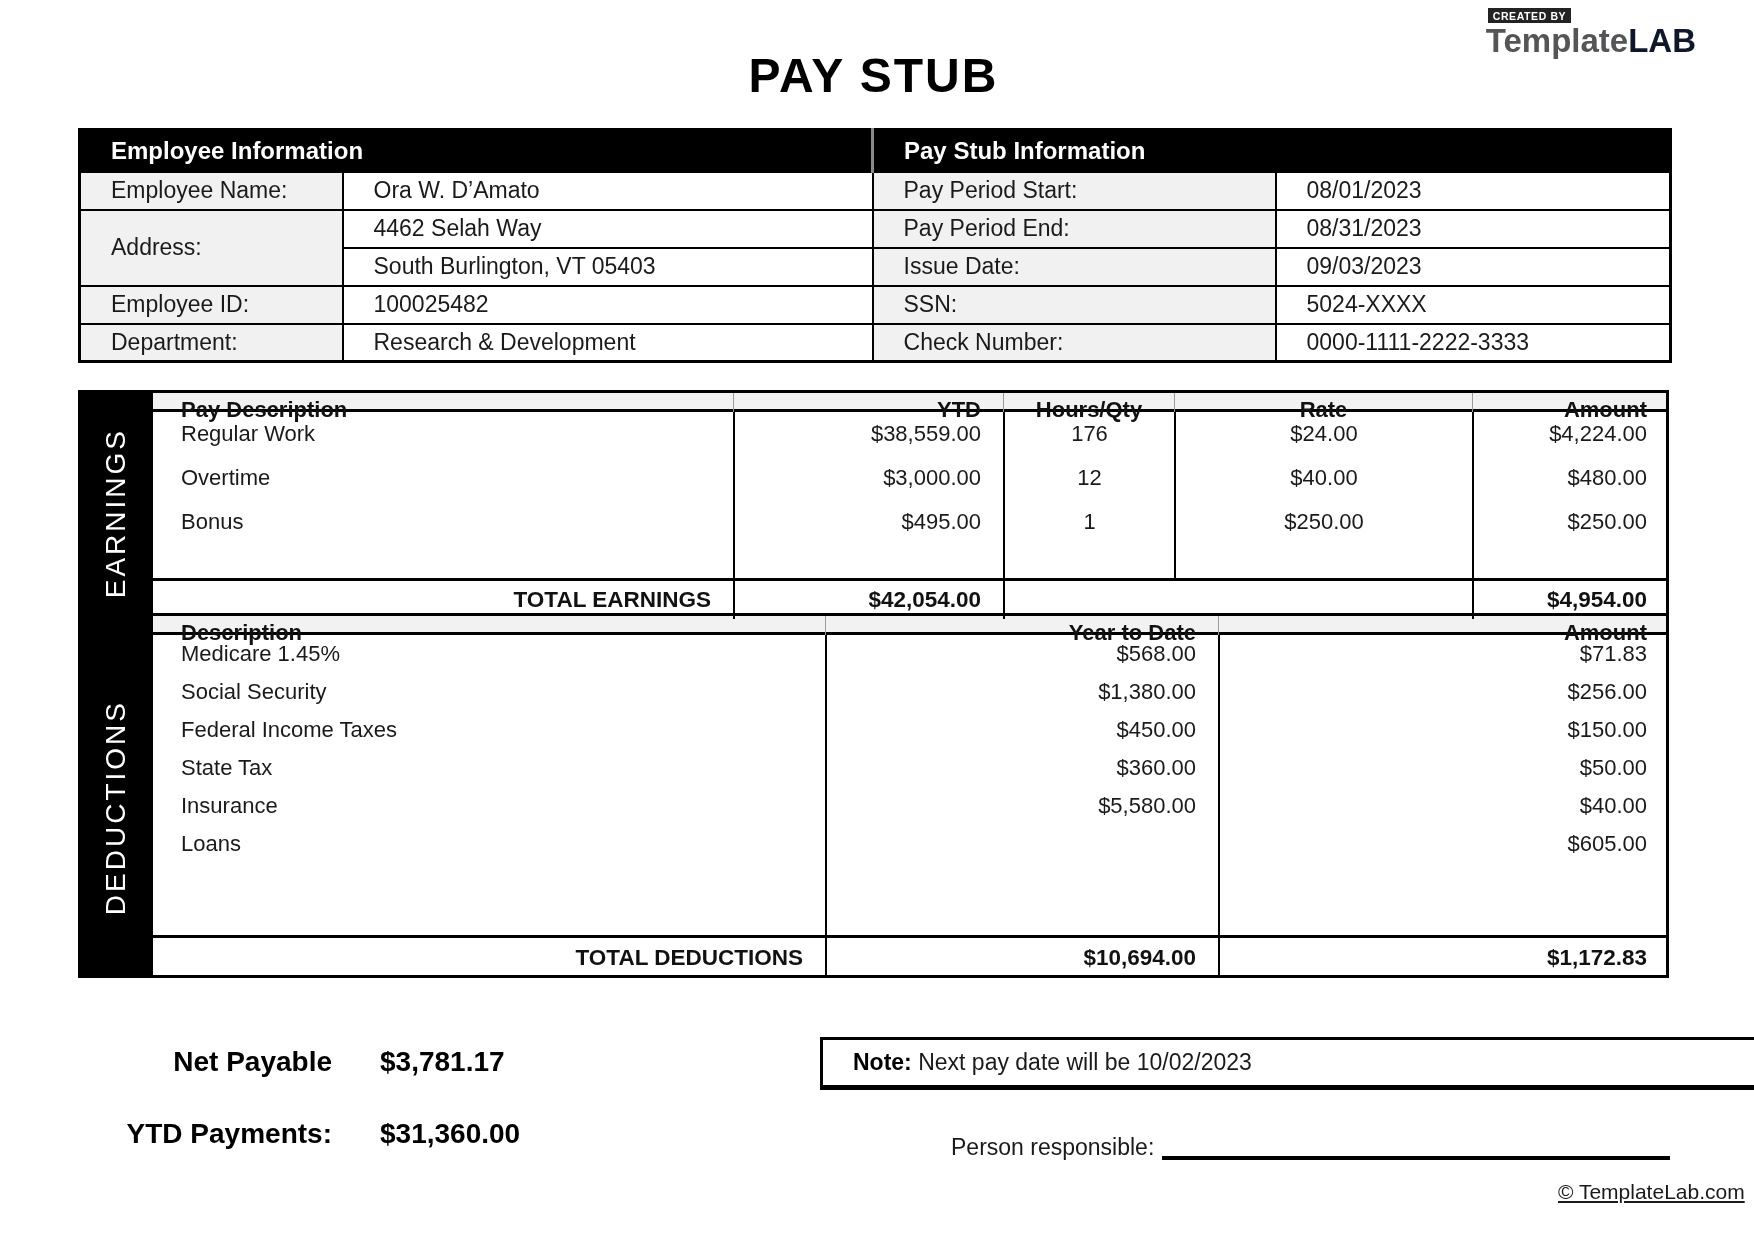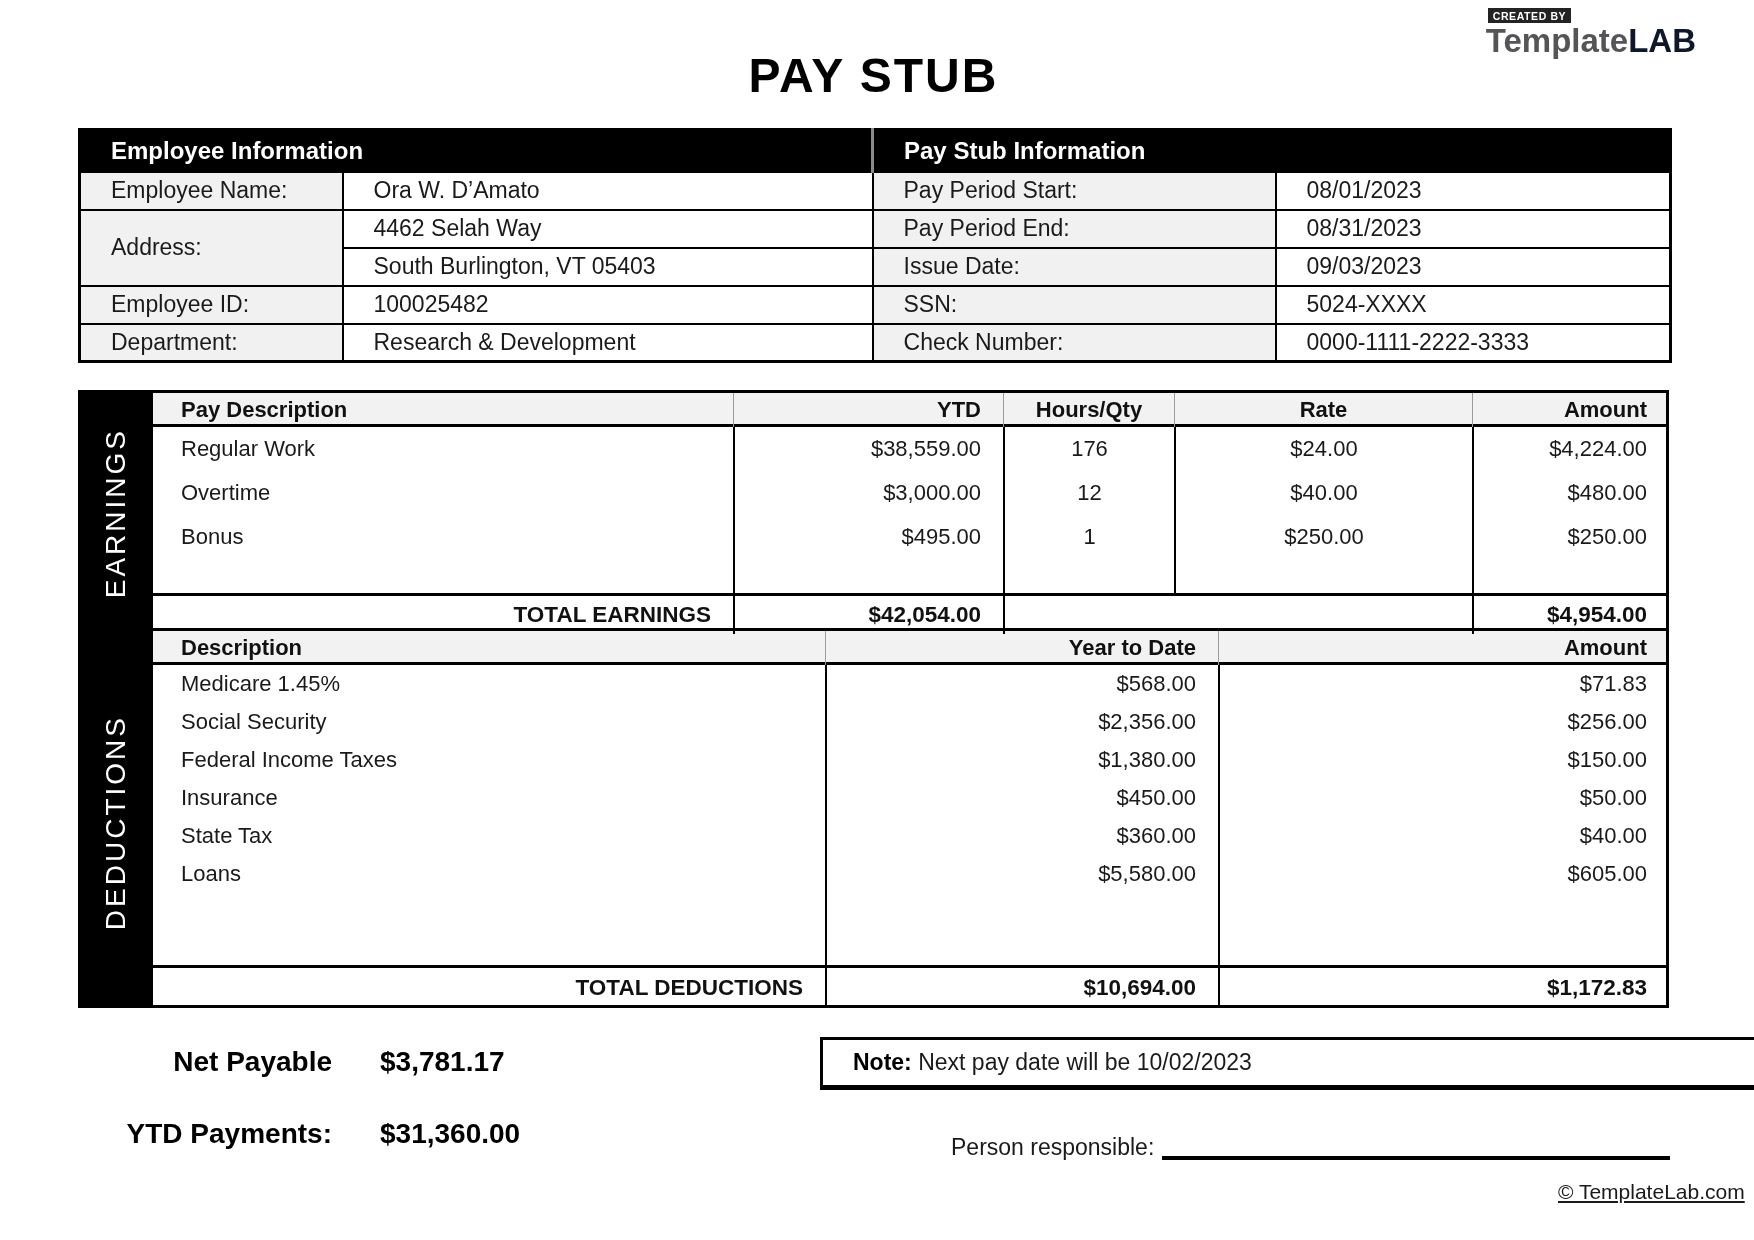--- a/index.html
+++ b/index.html
@@ -55,21 +55,21 @@
   .sl-earn { top:0; height:247px; }
   .sl-ded  { top:247px; bottom:0; }
 
   .sec-main { width:1516px; border:3px solid #000; border-left:none; background:#fff; }
 
   .grid { display:grid; }
   .ear-cols { grid-template-columns:580px 270px 171px 298px 197px; }
   .ear-total-cols { grid-template-columns:580px 270px 469px 197px; }
   .ded-cols { grid-template-columns:672px 393px 451px; }
 
-  .hdr-row { background:#f2f2f2; border-bottom:3px solid #000; height:34px; font-weight:700; font-size:22px; }
+  .hdr-row { background:#f2f2f2; border-bottom:3px solid #000; height:19px; font-weight:700; font-size:22px; }
   .hdr-row > div { line-height:34px; border-left:1px solid #9b9b9b; }
   .hdr-row > div:first-child { border-left:none; }
 
   .body-cols > .bcol { border-left:2px solid #000; }
   .body-cols > .bcol:first-child { border-left:none; }
   .ear-body { height:166px; }
   .ear-body .cell { height:44px; line-height:44px; }
   .ded-body { height:300px; }
   .ded-body .cell { height:38px; line-height:38px; }
   .cell { font-size:22px; color:#1a1a1a; white-space:nowrap; }
@@ -223,27 +223,26 @@
       <div class="a-l">Description</div>
       <div class="a-r">Year to Date</div>
       <div class="a-r">Amount</div>
     </div>
 
     <div class="grid ded-cols ded-body body-cols">
       <div class="bcol">
         <div class="cell a-l">Medicare 1.45%</div>
         <div class="cell a-l">Social Security</div>
         <div class="cell a-l">Federal Income Taxes</div>
+        <div class="cell a-l">State Tax</div>
         <div class="cell a-l">Insurance</div>
-        <div class="cell a-l">State Tax</div>
         <div class="cell a-l">Loans</div>
       </div>
       <div class="bcol">
         <div class="cell a-r">$568.00</div>
-        <div class="cell a-r">$2,356.00</div>
         <div class="cell a-r">$1,380.00</div>
         <div class="cell a-r">$450.00</div>
         <div class="cell a-r">$360.00</div>
         <div class="cell a-r">$5,580.00</div>
       </div>
       <div class="bcol">
         <div class="cell a-r">$71.83</div>
         <div class="cell a-r">$256.00</div>
         <div class="cell a-r">$150.00</div>
         <div class="cell a-r">$50.00</div>

